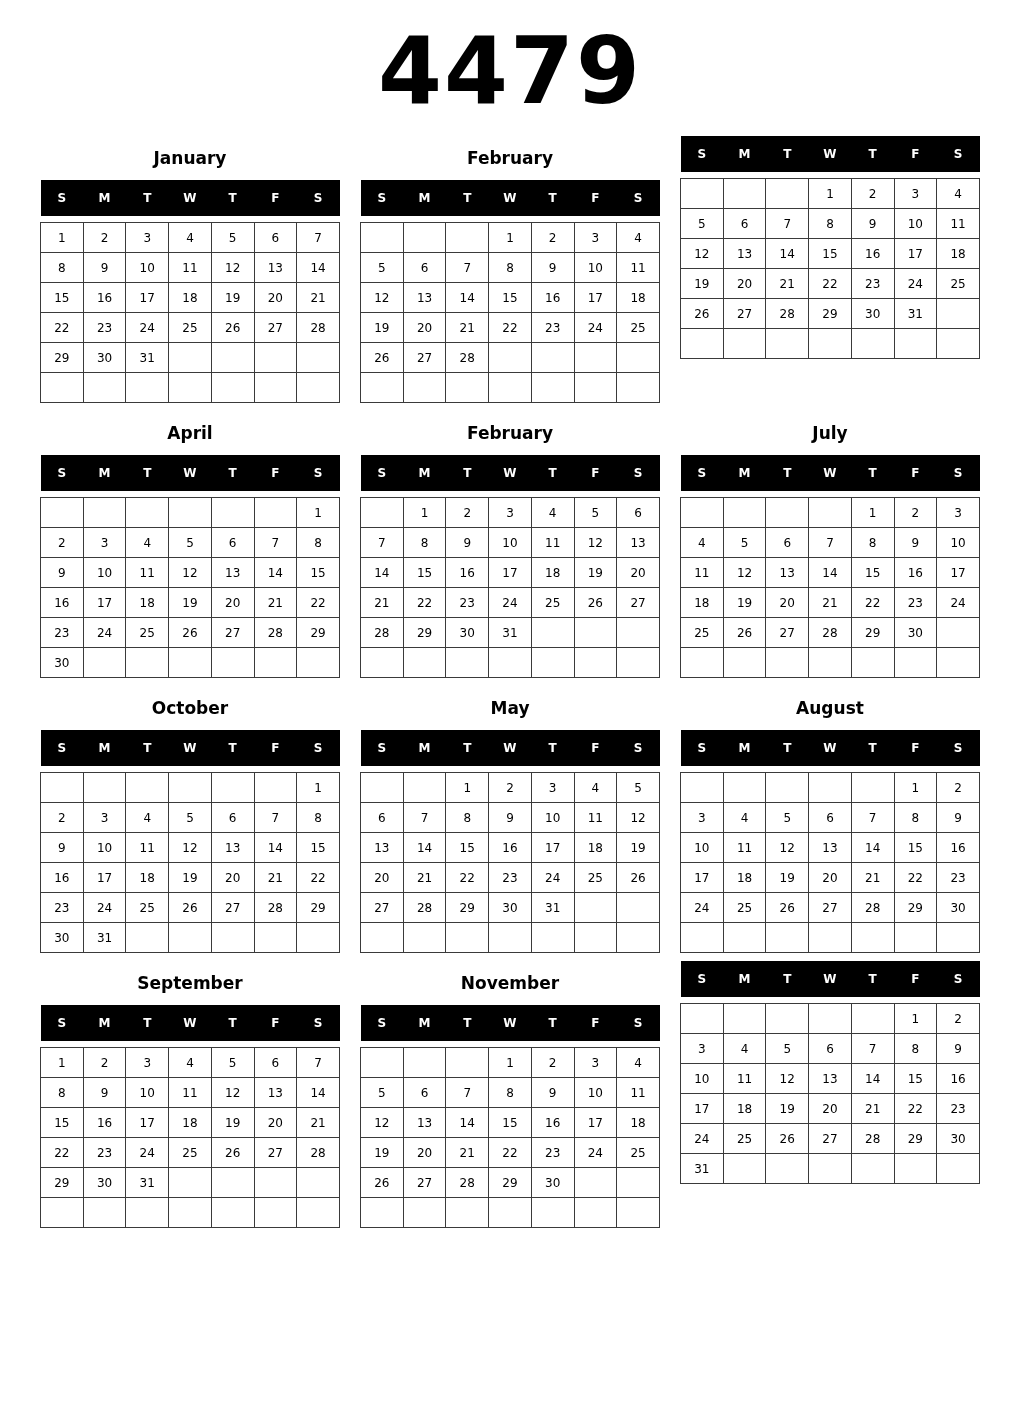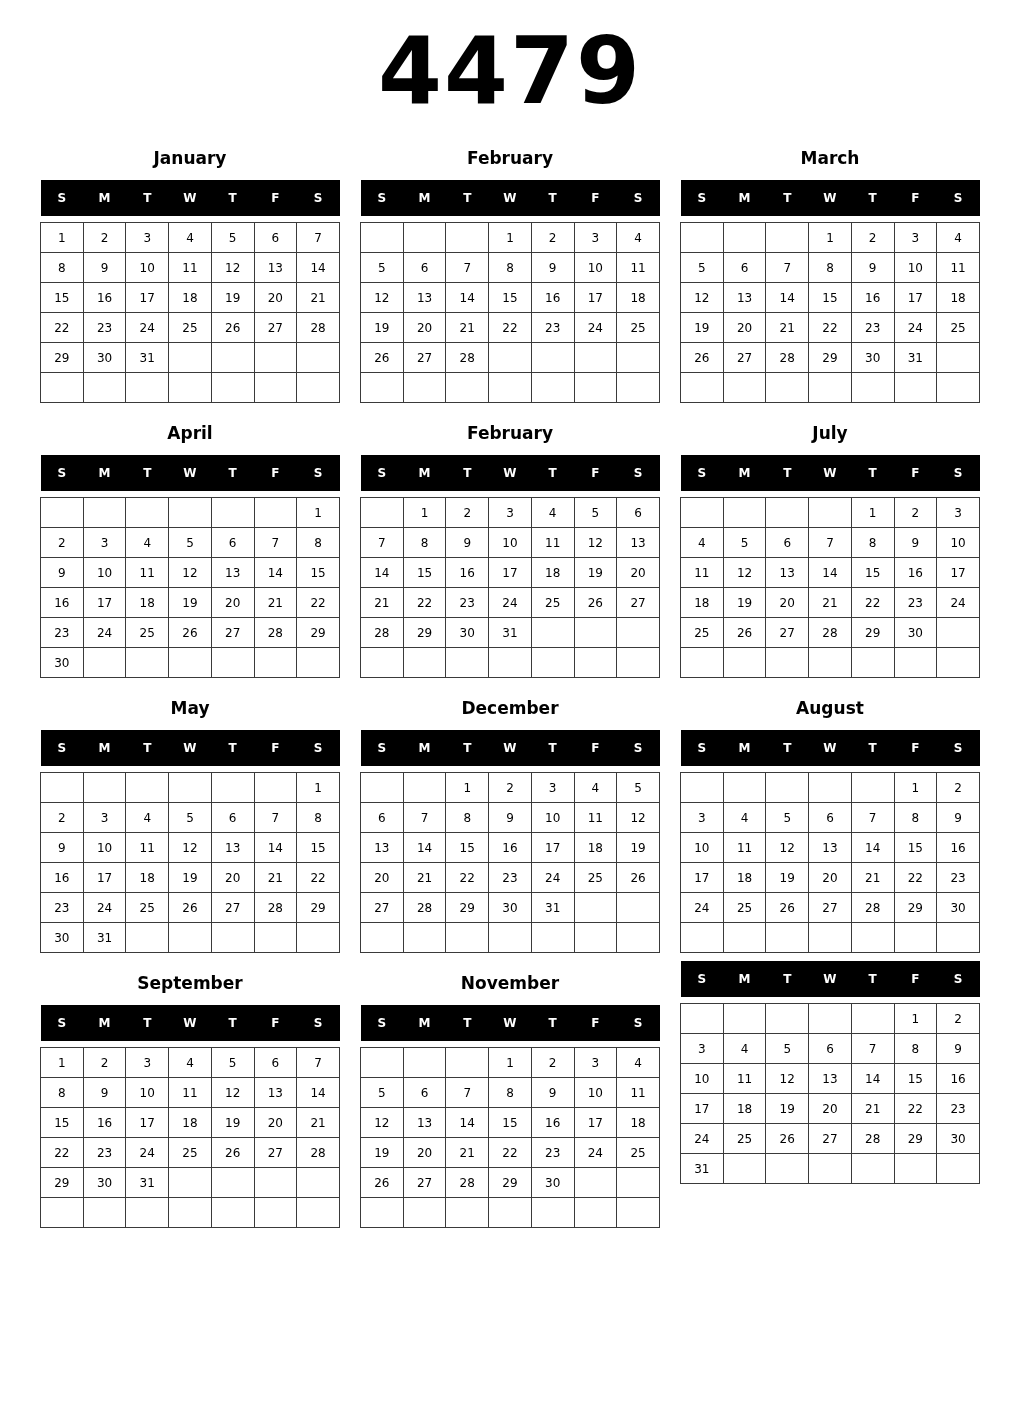--- a/index.html
+++ b/index.html
@@ -245,21 +245,20 @@
               <td></td>
               <td></td>
               <td></td>
               <td></td>
               <td></td>
             </tr>
           </tbody>
         </table>
       </div>
       <div class="month">
-        <div class="month-name">March</div>
         <table class="cal">
           <thead>
             <tr>
               <th>S</th>
               <th>M</th>
               <th>T</th>
               <th>W</th>
               <th>T</th>
               <th>F</th>
               <th>S</th>
@@ -569,21 +568,21 @@
               <td></td>
               <td></td>
               <td></td>
               <td></td>
               <td></td>
             </tr>
           </tbody>
         </table>
       </div>
       <div class="month">
-        <div class="month-name">May</div>
+        <div class="month-name">October</div>
         <table class="cal">
           <thead>
             <tr>
               <th>S</th>
               <th>M</th>
               <th>T</th>
               <th>W</th>
               <th>T</th>
               <th>F</th>
               <th>S</th>
@@ -650,21 +649,21 @@
               <td></td>
               <td></td>
               <td></td>
               <td></td>
               <td></td>
             </tr>
           </tbody>
         </table>
       </div>
       <div class="month">
-        <div class="month-name">December</div>
+        <div class="month-name">May</div>
         <table class="cal">
           <thead>
             <tr>
               <th>S</th>
               <th>M</th>
               <th>T</th>
               <th>W</th>
               <th>T</th>
               <th>F</th>
               <th>S</th>

